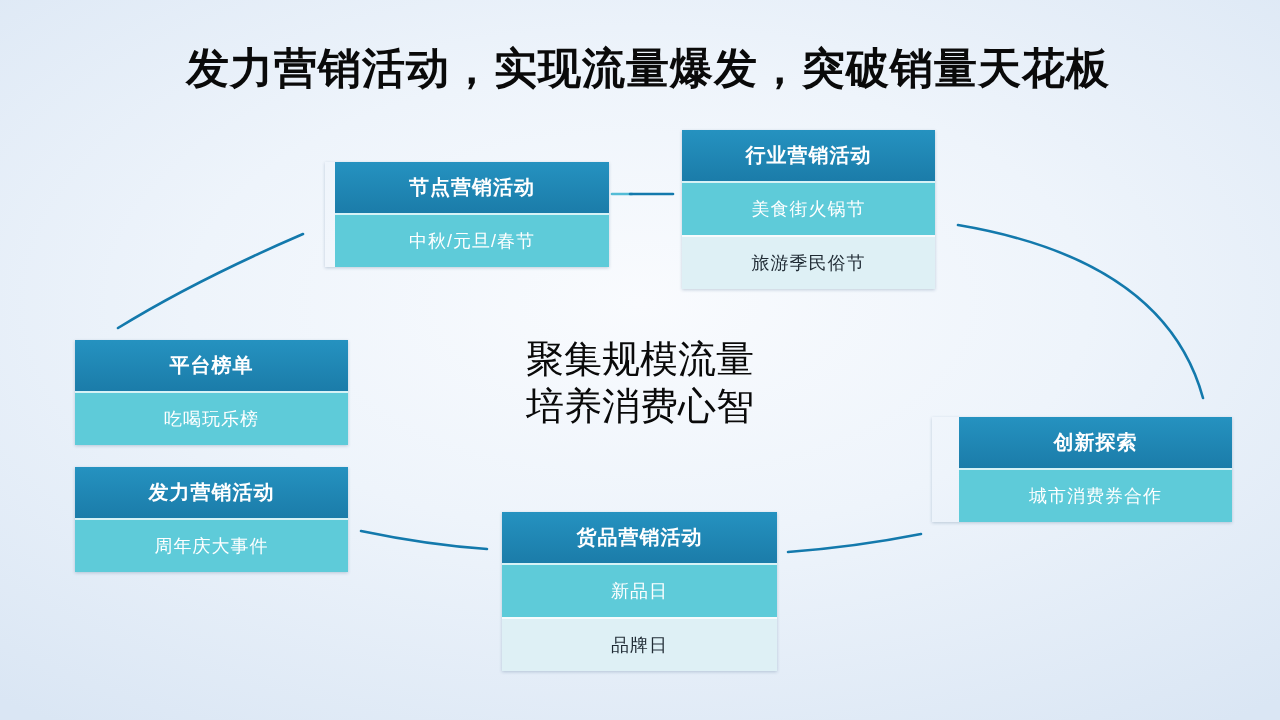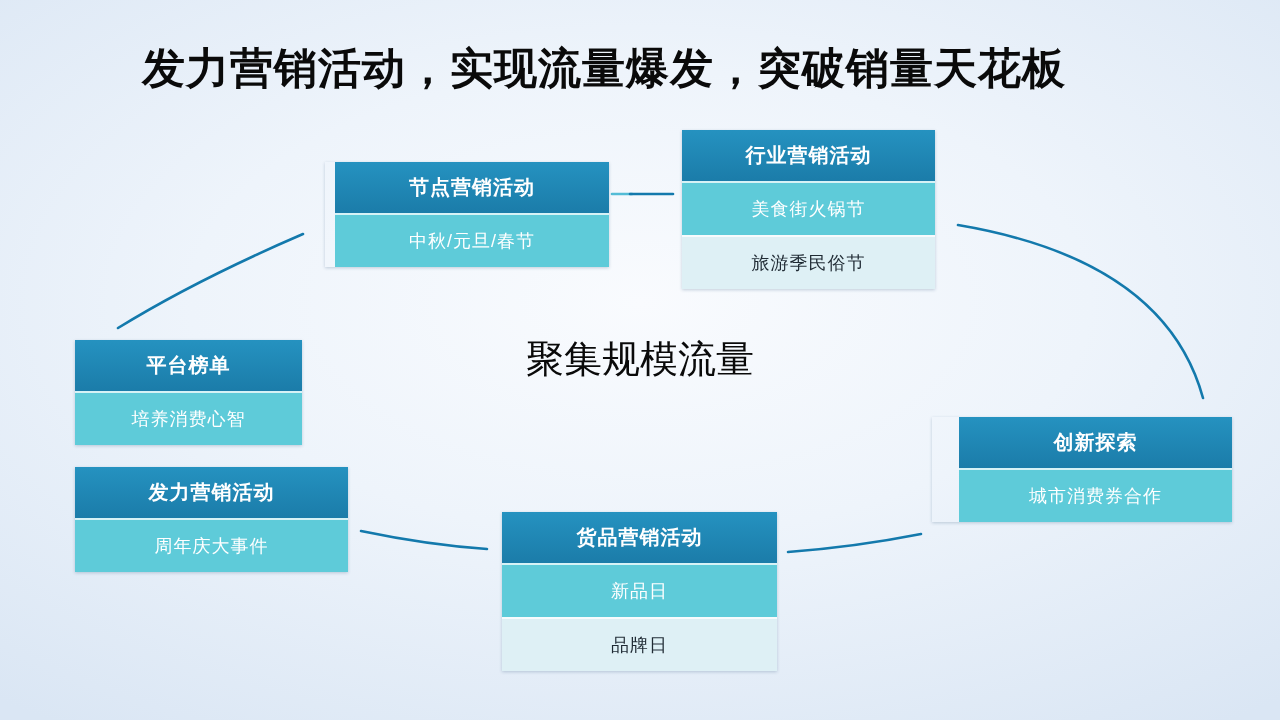--- a/index.html
+++ b/index.html
@@ -36,20 +36,21 @@
     left: 0;
     top: 40px;
     width: 1208px;
     margin: 0;
     text-align: center;
     font-size: 43px;
     font-weight: bold;
     letter-spacing: 1px;
     color: #0a0a0a;
     z-index: 2;
+    padding-left: 44px;
   }
   .center-text {
     position: absolute;
     left: 0;
     top: 336px;
     width: 1280px;
     text-align: center;
     font-size: 38px;
     line-height: 47px;
     font-weight: normal;
@@ -87,21 +88,21 @@
     color: #ffffff;
   }
   .card-row.light {
     background: #def0f5;
     color: #1f2a33;
     font-family: Liberation Serif, serif;
   }
   
   .pos-node       { left: 325px; top: 162px; padding-left: 10px; }
   .pos-industry   { left: 682px; top: 130px; width: 253px; }
-  .pos-platform   { left: 75px;  top: 340px; width: 227px; }
+  .pos-platform   { left: 75px;  top: 340px; width: 273px; }
   .pos-brand      { left: 75px;  top: 467px; width: 273px; }
   .pos-product    { left: 502px; top: 512px; width: 275px; }
   .pos-innovation { left: 932px; top: 417px; width: 273px; padding-left: 27px; }
 </style>
 </head>
 <body>
 
 <div class="stage">
 
   <svg class="connectors" viewBox="0 0 1280 720" aria-hidden="true">
@@ -110,36 +111,37 @@
     <path d="M 303 234 Q 196 280 118 328"></path>
     <path d="M 958 225 Q 1165 260 1203 398"></path>
     <path d="M 361 531 Q 428 545 487 549"></path>
     <path d="M 788 552 Q 855 547 921 534"></path>
   </svg>
 
   <h1 class="slide-title">发力营销活动，实现流量爆发，突破销量天花板</h1>
 
   <div class="center-text">
     <div>聚集规模流量</div>
+    <div>培养消费心智</div>
   </div>
 
   <div class="card pos-node">
     <div class="card-header">节点营销活动</div>
     <div class="card-row teal">中秋/元旦/春节</div>
   </div>
 
   <div class="card pos-industry">
     <div class="card-header">行业营销活动</div>
     <div class="card-row teal">美食街火锅节</div>
     <div class="card-row light">旅游季民俗节</div>
   </div>
 
   <div class="card pos-platform">
     <div class="card-header">平台榜单</div>
-    <div class="card-row teal">培养消费心智</div>
+    <div class="card-row teal">吃喝玩乐榜</div>
   </div>
 
   <div class="card pos-brand">
     <div class="card-header">发力营销活动</div>
     <div class="card-row teal">周年庆大事件</div>
   </div>
 
   <div class="card pos-product">
     <div class="card-header">货品营销活动</div>
     <div class="card-row teal">新品日</div>

